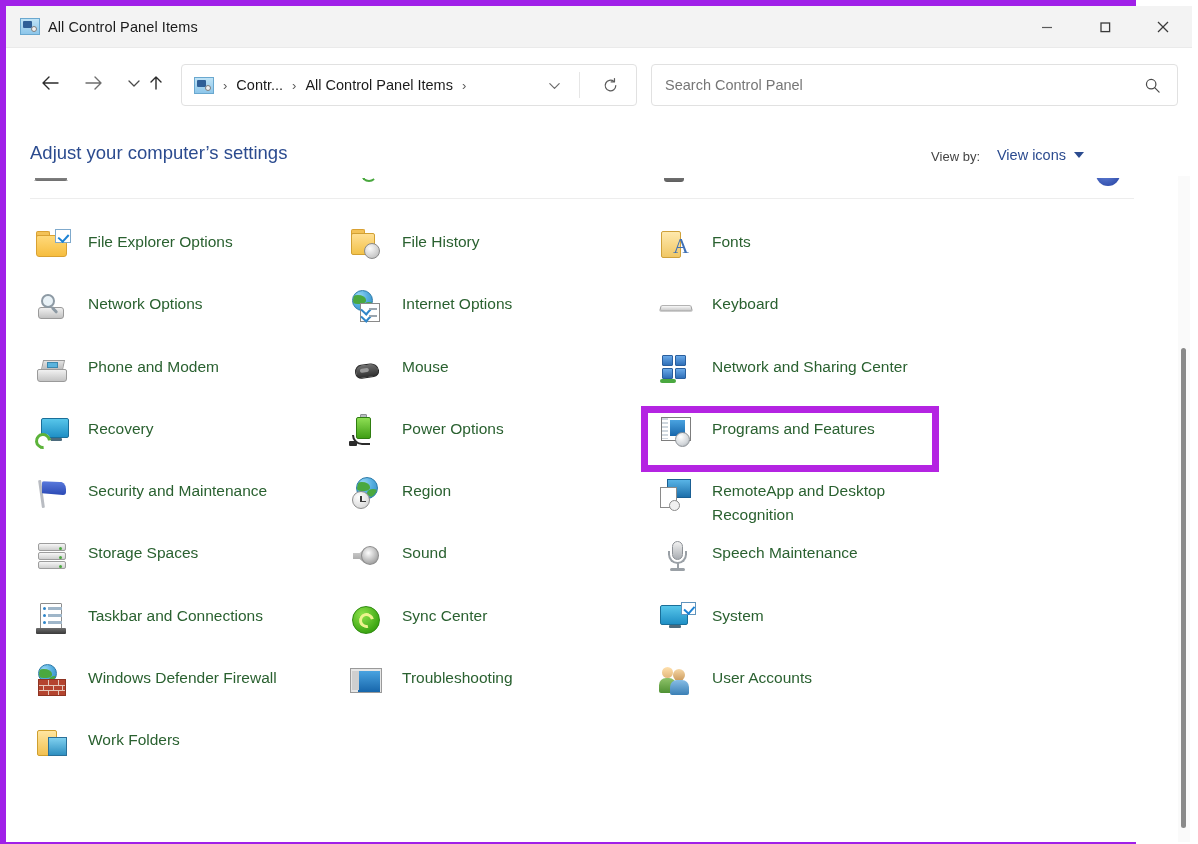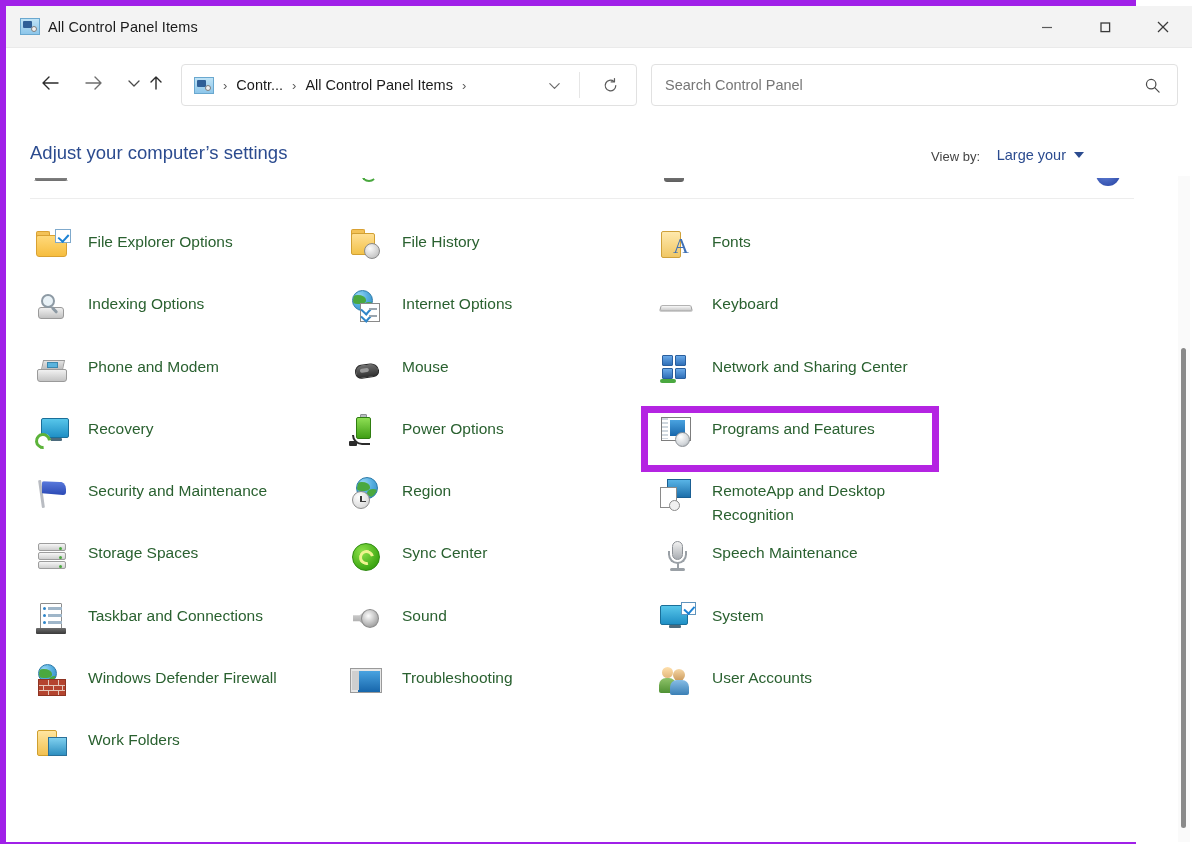--- a/index.html
+++ b/index.html
@@ -1133,21 +1133,21 @@
               <circle cx="7.6" cy="7.6" r="5" fill="none" stroke="#4a4a4a" stroke-width="1.3"></circle>
               <line x1="11.3" y1="11.3" x2="16" y2="16" stroke="#4a4a4a" stroke-width="1.3" stroke-linecap="round"></line>
             </svg>
         </div>
       </div>
     </div>
 
     <div class="heading">Adjust your computer’s settings</div>
     <div class="viewby-label">View by:</div>
     <div class="viewby-value">
-      <span>Large your</span>
+      <span>View icons</span>
       <span class="viewby-caret"></span>
     </div>
 
     <div class="content">
       <div class="toprule"></div>
 
       <div class="clip-icon" style="left:28px; width:40px;">
         <div style="position:absolute;left:2px;top:-10px;width:30px;height:14px;background:linear-gradient(#b7b7b7,#6f6f6f);border-radius:2px;transform:perspective(40px) rotateX(40deg);"></div>
       </div>
       <div class="clip-icon" style="left:343px; width:40px;">
@@ -1170,21 +1170,21 @@
           </div>
           <div class="lbl">File Explorer Options</div>
         </div>
 
         <div class="item">
           <div class="ico">
             <div class="ix-disk"></div>
             <div class="mag-ring" style="left:7px;top:6px;"></div>
             <div class="mag-handle" style="left:19px;top:18px;"></div>
           </div>
-          <div class="lbl">Indexing Options</div>
+          <div class="lbl">Network Options</div>
         </div>
 
 
         <div class="item">
           <div class="ico">
             <div class="fax-base"></div>
               <div class="fax-top"></div>
               <div class="fax-screen"></div>
           </div>
           <div class="lbl">Phone and Modem</div>
@@ -1300,31 +1300,31 @@
         <div class="item">
           <div class="ico">
             <div class="globe" style="left:8px;top:2px;width:22px;height:22px;"></div>
             <div class="clock"></div>
           </div>
           <div class="lbl">Region</div>
         </div>
 
         <div class="item">
           <div class="ico">
-            <div class="sync"></div>
-          </div>
-          <div class="lbl">Sync Center</div>
-        </div>
-
-        <div class="item">
-          <div class="ico">
             <div class="spk-cone"></div>
               <div class="spk-round"></div>
           </div>
           <div class="lbl">Sound</div>
+        </div>
+
+        <div class="item">
+          <div class="ico">
+            <div class="sync"></div>
+          </div>
+          <div class="lbl">Sync Center</div>
         </div>
 
         <div class="item">
           <div class="ico">
             <div class="ts-frame"></div>
               <div class="ts-inner"></div>
             <div class="blk" style="left:4px;top:9px;width:7px;height:19px;background:#cfcfcf;"></div>
           </div>
           <div class="lbl">Troubleshooting</div>
         </div>

